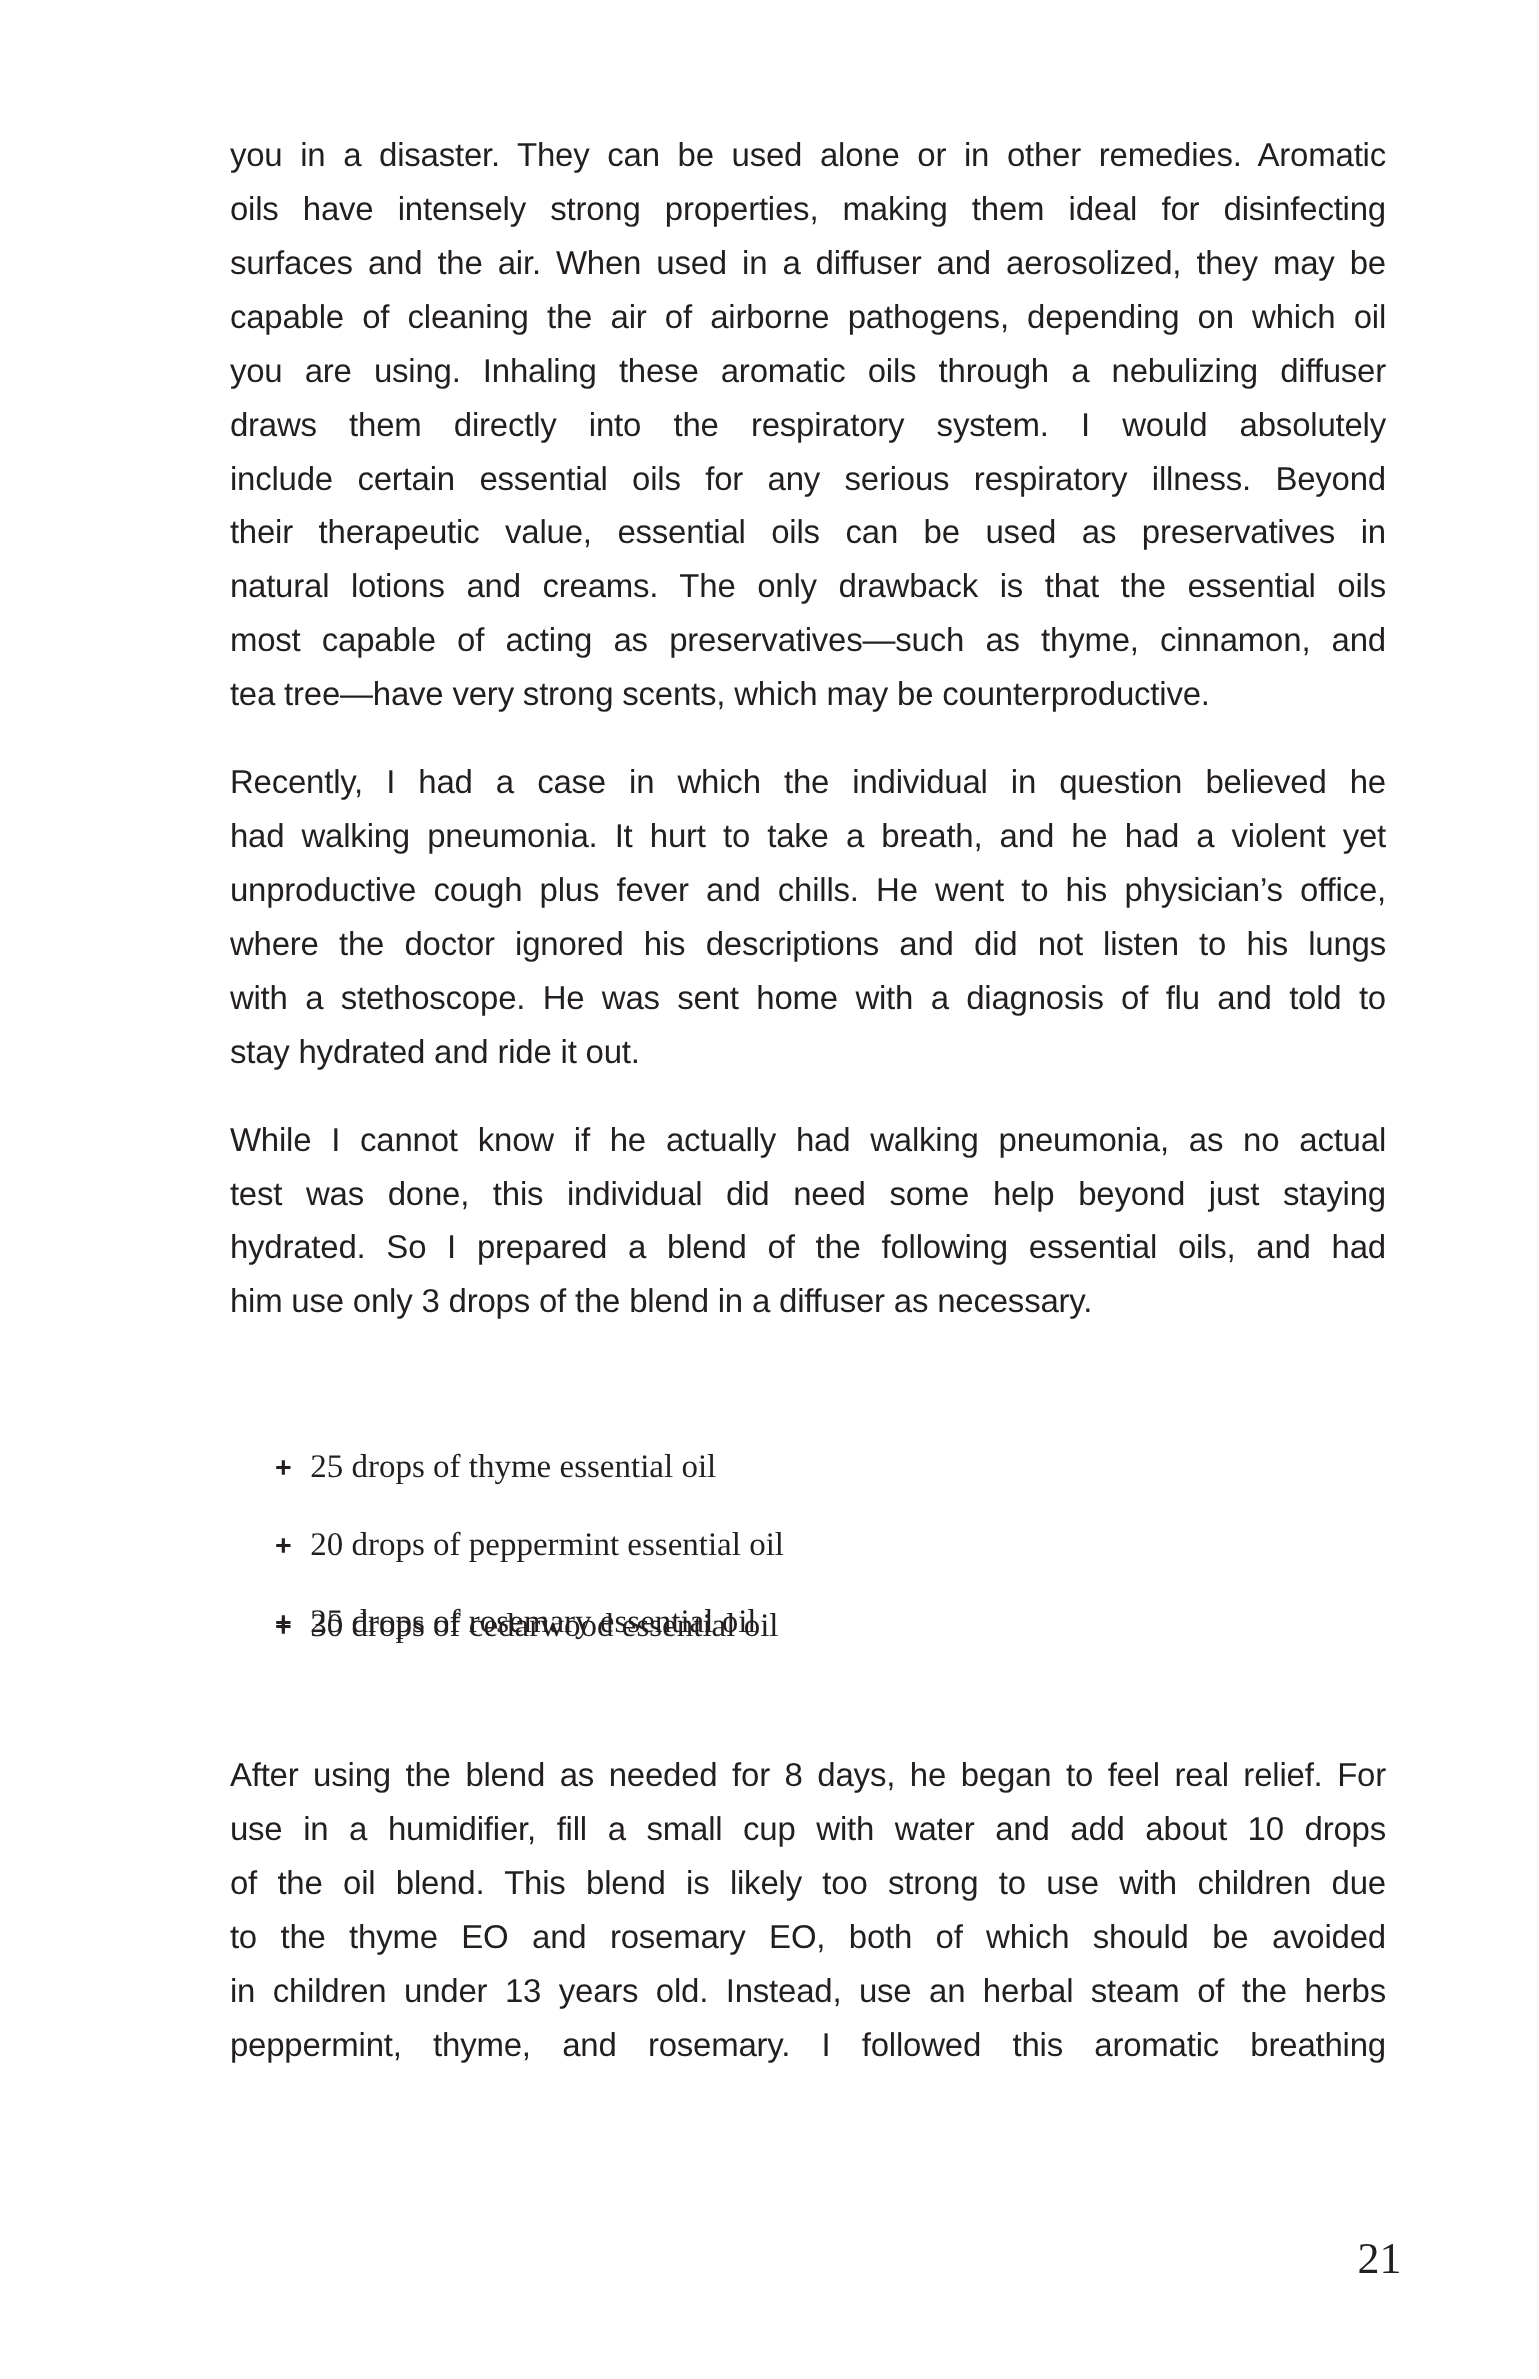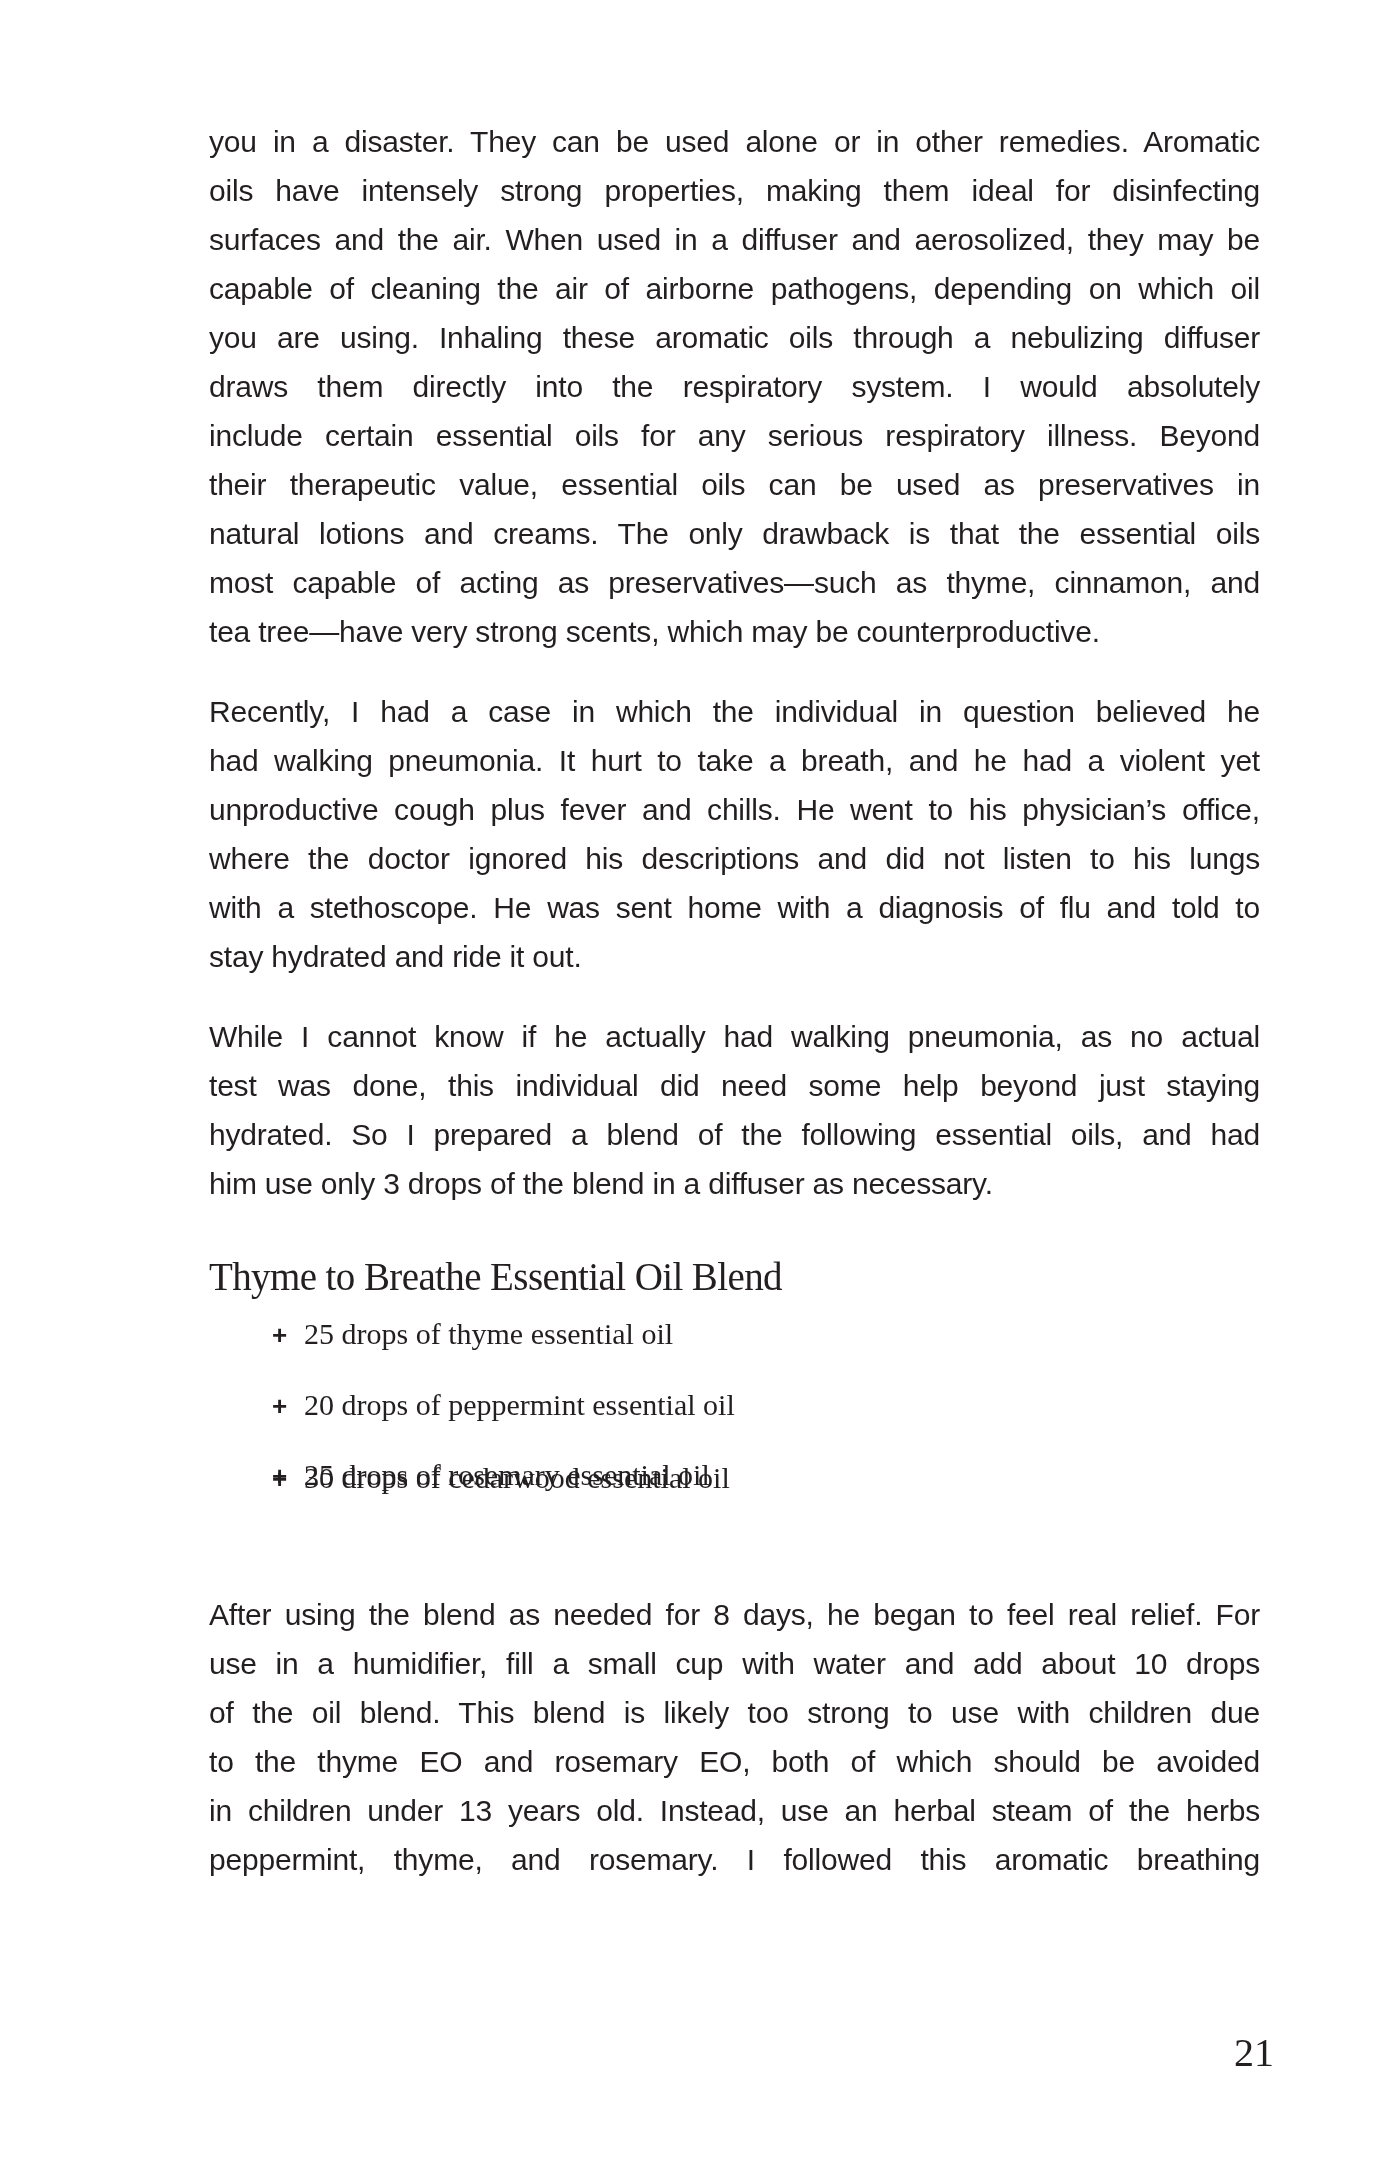--- a/index.html
+++ b/index.html
@@ -12,21 +12,21 @@
     letter-spacing: -0.2px; word-spacing: 0px;
   }
   .line.last { text-align: center; text-align-last: left; }
   .heading {
     position: absolute; left: 209px; top: 1255px;
     font-family: "Liberation Serif", serif; font-size: 39px; line-height: 44px;
     letter-spacing: -0.6px; color: #231f20; white-space: nowrap;
   }
   .item {
     position: absolute; left: 250px;
-    font-family: "Liberation Serif", serif; font-size: 30px; line-height: 36px; white-space: nowrap; margin-left: 22px;
+    font-family: "Liberation Serif", serif; font-size: 30px; line-height: 36px; white-space: nowrap;
   }
   .item .plus { display: inline-block; width: 32px; font-family: "Liberation Sans", sans-serif; font-weight: bold; font-size: 26px; }
   .footer-title {
     position: absolute; left: 530px; top: 2040px;
     font-family: "Liberation Serif", serif; font-size: 28px; line-height: 36px; letter-spacing: 0.5px; white-space: nowrap;
   }
   .page-number {
     position: absolute; left: 1234px; top: 2030px;
     font-family: "Liberation Serif", serif; font-size: 40px; line-height: 46px; white-space: nowrap;
   }
@@ -59,21 +59,20 @@
     <div class="line last" style="top:939px">stay hydrated and ride it out.</div>
   </div>
 
   <div>
     <div class="line" style="top:1019px">While I cannot know if he actually had walking pneumonia, as no actual</div>
     <div class="line" style="top:1068px">test was done, this individual did need some help beyond just staying</div>
     <div class="line" style="top:1117px">hydrated. So I prepared a blend of the following essential oils, and had</div>
     <div class="line last" style="top:1166px">him use only 3 drops of the blend in a diffuser as necessary.</div>
   </div>
 
-  <div class="heading">Thyme to Breathe Essential Oil Blend</div>
 
   <div>
     <div class="item" style="top:1316px">
       <span class="plus">+</span><span>25 drops of thyme essential oil</span>
     </div>
     <div class="item" style="top:1387px">
       <span class="plus">+</span><span>20 drops of peppermint essential oil</span>
     </div>
     <div class="item" style="top:1457px">
       <span class="plus">+</span><span>25 drops of rosemary essential oil</span>

